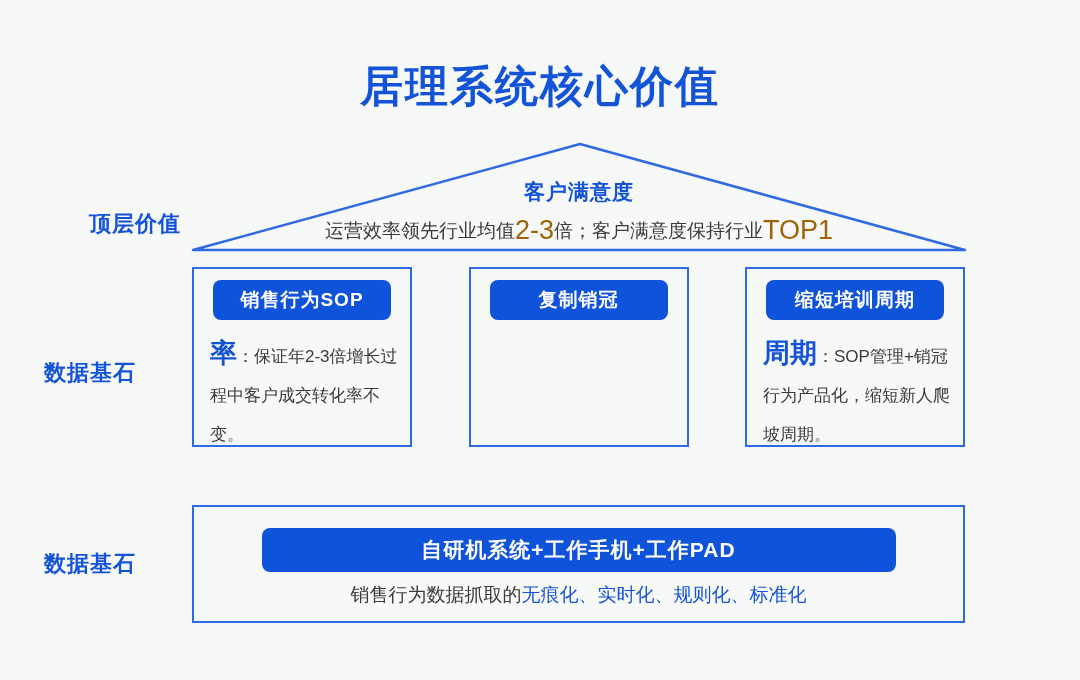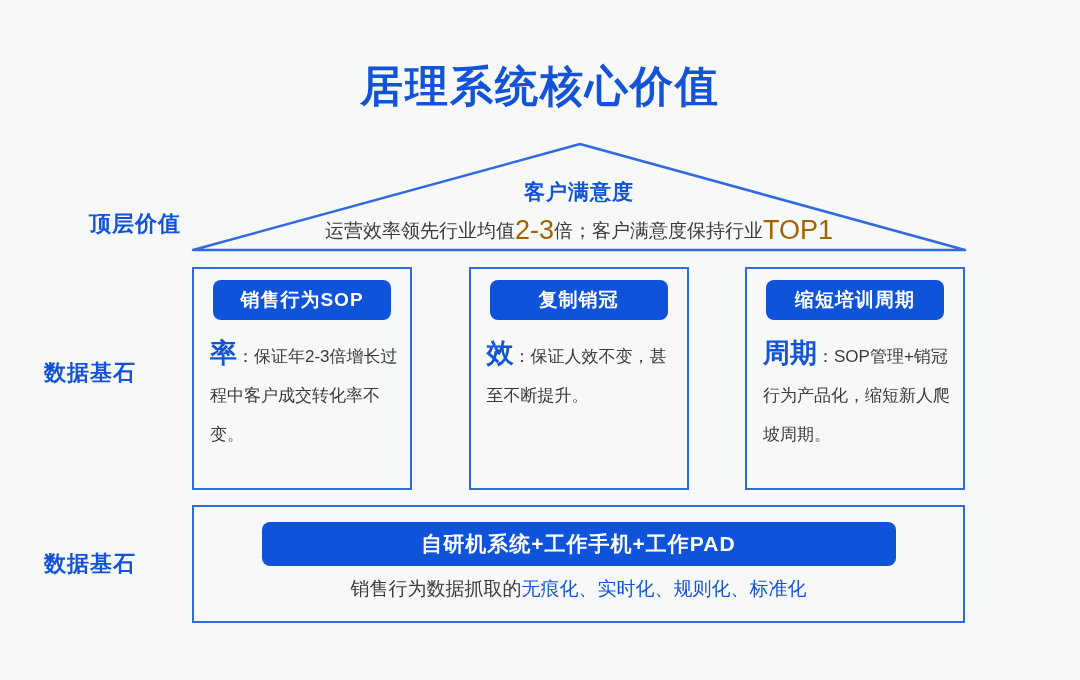--- a/index.html
+++ b/index.html
@@ -51,21 +51,21 @@
   .layer-top { top: 209px; margin-left: 45px; }
   .layer-middle { top: 358px; }
   .layer-bottom { top: 549px; }
 
   
   .cards-row {
     position: absolute; left: 192px; top: 267px; width: 773px; height: 223px;
     display: flex; justify-content: space-between;
   }
   .card {
-    width: 220px; height: 223px;
+    width: 220px; height: 180px;
     border: 2px solid #2f6ae0;
     background: transparent;
   }
   .card-header {
     margin: 11px auto 0 auto;
     width: 178px; height: 40px;
     background: #0e53d9;
     border-radius: 8px;
     display: flex; align-items: center; justify-content: center;
     color: #ffffff; font-size: 19px; font-weight: bold;
@@ -79,21 +79,21 @@
   .card-keyword {
     color: #1253d8; font-size: 27px; font-weight: 600;
   }
 
   
   .foundation-box {
     position: absolute; left: 192px; top: 505px; width: 773px; height: 118px;
     border: 2px solid #2f6ae0;
   }
   .foundation-button {
-    margin: 15px auto 0 auto;
+    margin: 21px auto 0 auto;
     width: 634px; height: 44px;
     background: #0e53d9;
     border-radius: 8px;
     display: flex; align-items: center; justify-content: center;
     color: #ffffff; font-size: 21px; font-weight: bold;
     letter-spacing: 1px;
   }
   .foundation-desc {
     margin-top: 10px;
     text-align: center;
@@ -122,21 +122,20 @@
 
   <div class="cards-row">
 
     <div class="card">
       <div class="card-header">销售行为SOP</div>
       <div class="card-body"><span class="card-keyword">率</span><span>：保证年2-3倍增长过程中客户成交转化率不变。</span></div>
     </div>
 
     <div class="card">
       <div class="card-header">复制销冠</div>
-      <div class="card-body"><span class="card-keyword">效</span><span>：保证人效不变，甚至不断提升。</span></div>
     </div>
 
     <div class="card">
       <div class="card-header">缩短培训周期</div>
       <div class="card-body"><span class="card-keyword">周期</span><span>：SOP管理+销冠行为产品化，缩短新人爬坡周期。</span></div>
     </div>
 
   </div>
 
   <div class="foundation-box">

